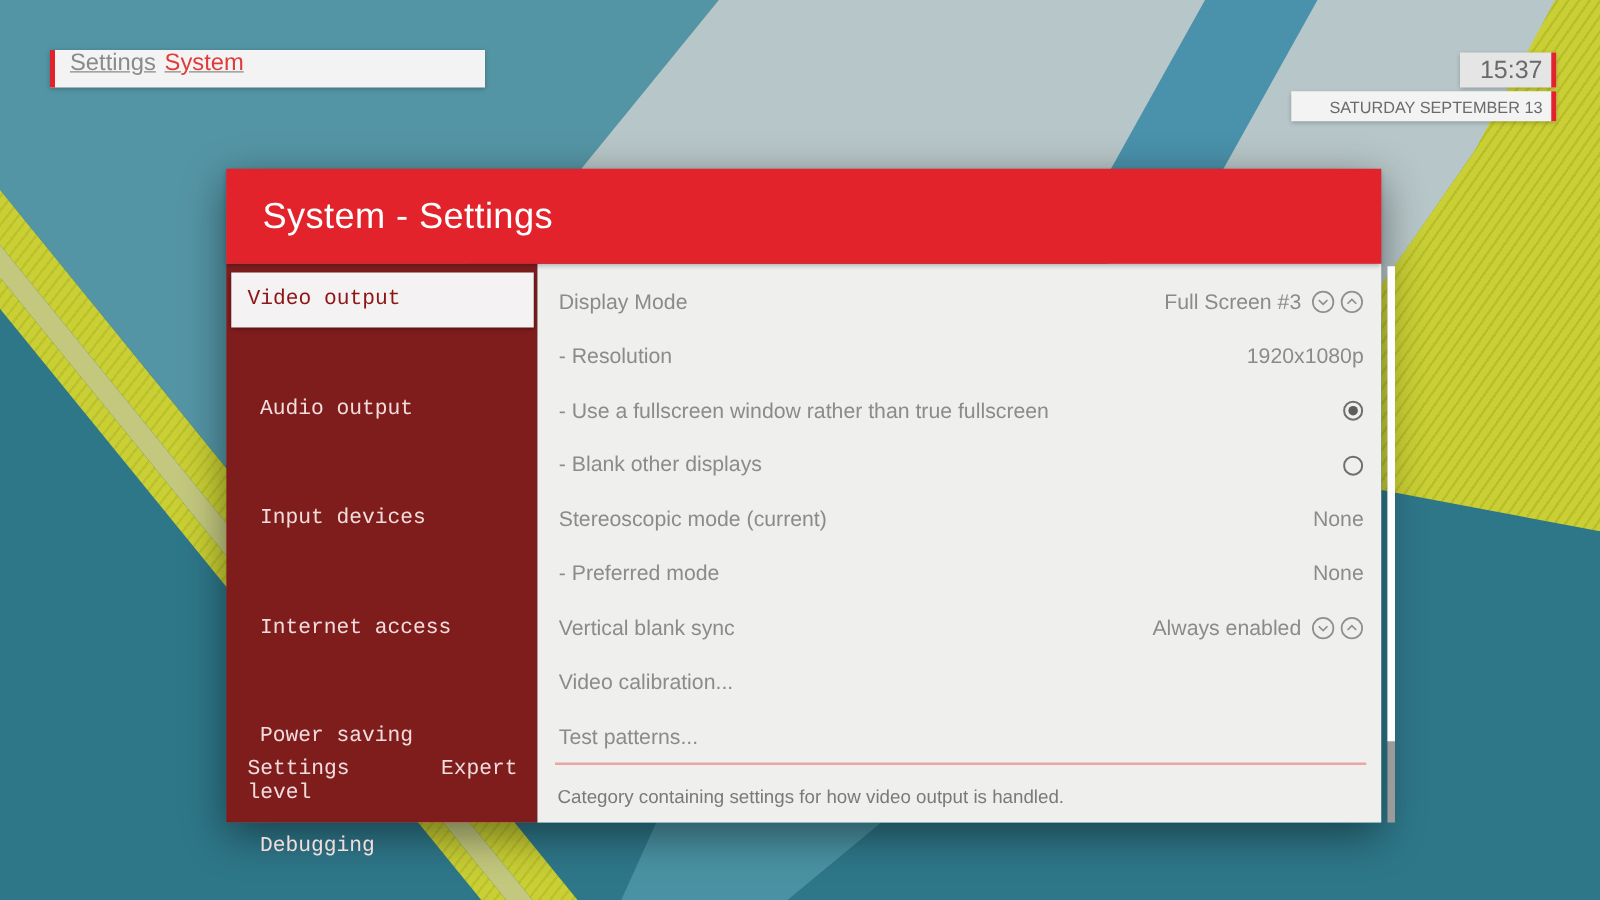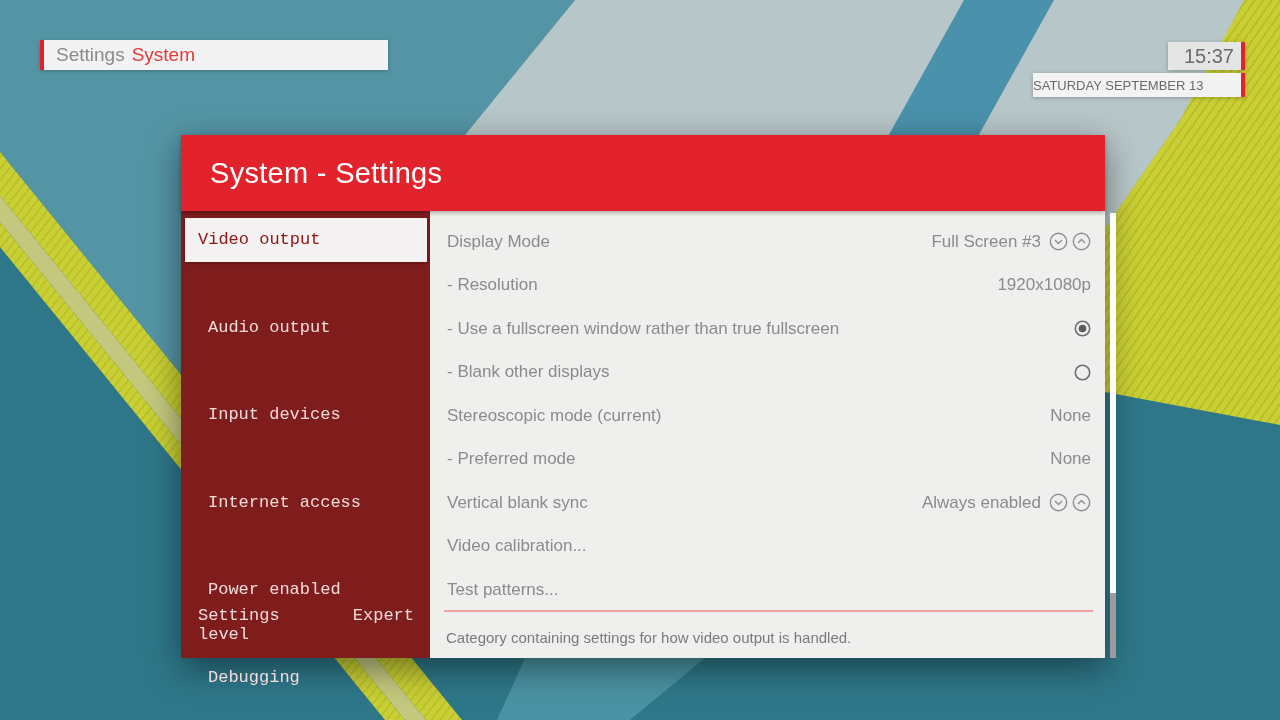--- a/index.html
+++ b/index.html
@@ -20,33 +20,34 @@
   .bg-citron-pale{ background:#c3c87e; clip-path:polygon(0 196px,0 222px,405px 720px,426px 720px); }
   .bg-citron-b   { background:repeating-linear-gradient(128deg,#c9cf35 0 5px,#bcc22a 5px 7px);
                    clip-path:polygon(0 222px,0 247px,385px 720px,405px 720px); }
   .bg-bottom-teal{ background:#4a92a3; clip-path:polygon(525px 658px,705px 658px,630px 720px,497px 720px); }
   .bg-citron-right{ background:repeating-linear-gradient(125deg,#c9cf35 0 5px,#b9bf29 5px 7px);
                    clip-path:polygon(1244px 0,1280px 0,1280px 425px,1105px 392px,1105px 228px,1180px 120px); }
 
   
   .breadcrumb {
     left:40px; top:40px; width:332px; height:30px; background:#f3f3f3;
-    border-left:4px solid #e2232b; display:flex; align-items:center;
+    border-left:4px solid #e2232b; display:flex; align-items:flex-start;
     padding-left:12px; font-size:19px; color:#8a8a8a;
     box-shadow:0 1px 4px rgba(0,0,0,.25);
+    text-decoration:underline;
   }
   .breadcrumb .sub { color:#e03a3a; margin-left:7px; }
   .clock-time {
     left:1168px; top:42px; width:66px; height:28px; background:#e5e5e5;
     border-right:4px solid #e2232b; display:flex; align-items:center; justify-content:flex-end;
     padding-right:7px; font-size:20px; color:#6a6a6a; box-shadow:0 1px 4px rgba(0,0,0,.25);
   }
   .clock-date {
     left:1033px; top:73px; width:201px; height:24px; background:#f3f3f3;
-    border-right:4px solid #e2232b; display:flex; align-items:center; justify-content:flex-start;
+    border-right:4px solid #e2232b; display:flex; align-items:center; justify-content:flex-end;
     padding-right:7px; font-size:13px; color:#6a6a6a; box-shadow:0 1px 4px rgba(0,0,0,.25);
   }
 
   
   .dialog {
     left:181px; top:135px; width:924px; height:523px;
     box-shadow:0 10px 32px rgba(0,0,0,.45);
   }
   .dialog-header {
     position:absolute; left:0; top:0; right:0; height:76px; background:#e2232b;
@@ -131,21 +132,21 @@
         <div class="side-item">
           <span>Audio output</span>
         </div>
         <div class="side-item">
           <span>Input devices</span>
         </div>
         <div class="side-item">
           <span>Internet access</span>
         </div>
         <div class="side-item">
-          <span>Power enabled</span>
+          <span>Power saving</span>
         </div>
         <div class="side-item">
           <span>Debugging</span>
         </div>
         <div class="side-footer">
           <span>Settings level</span>
           <span>Expert</span>
         </div>
       </div>
 

